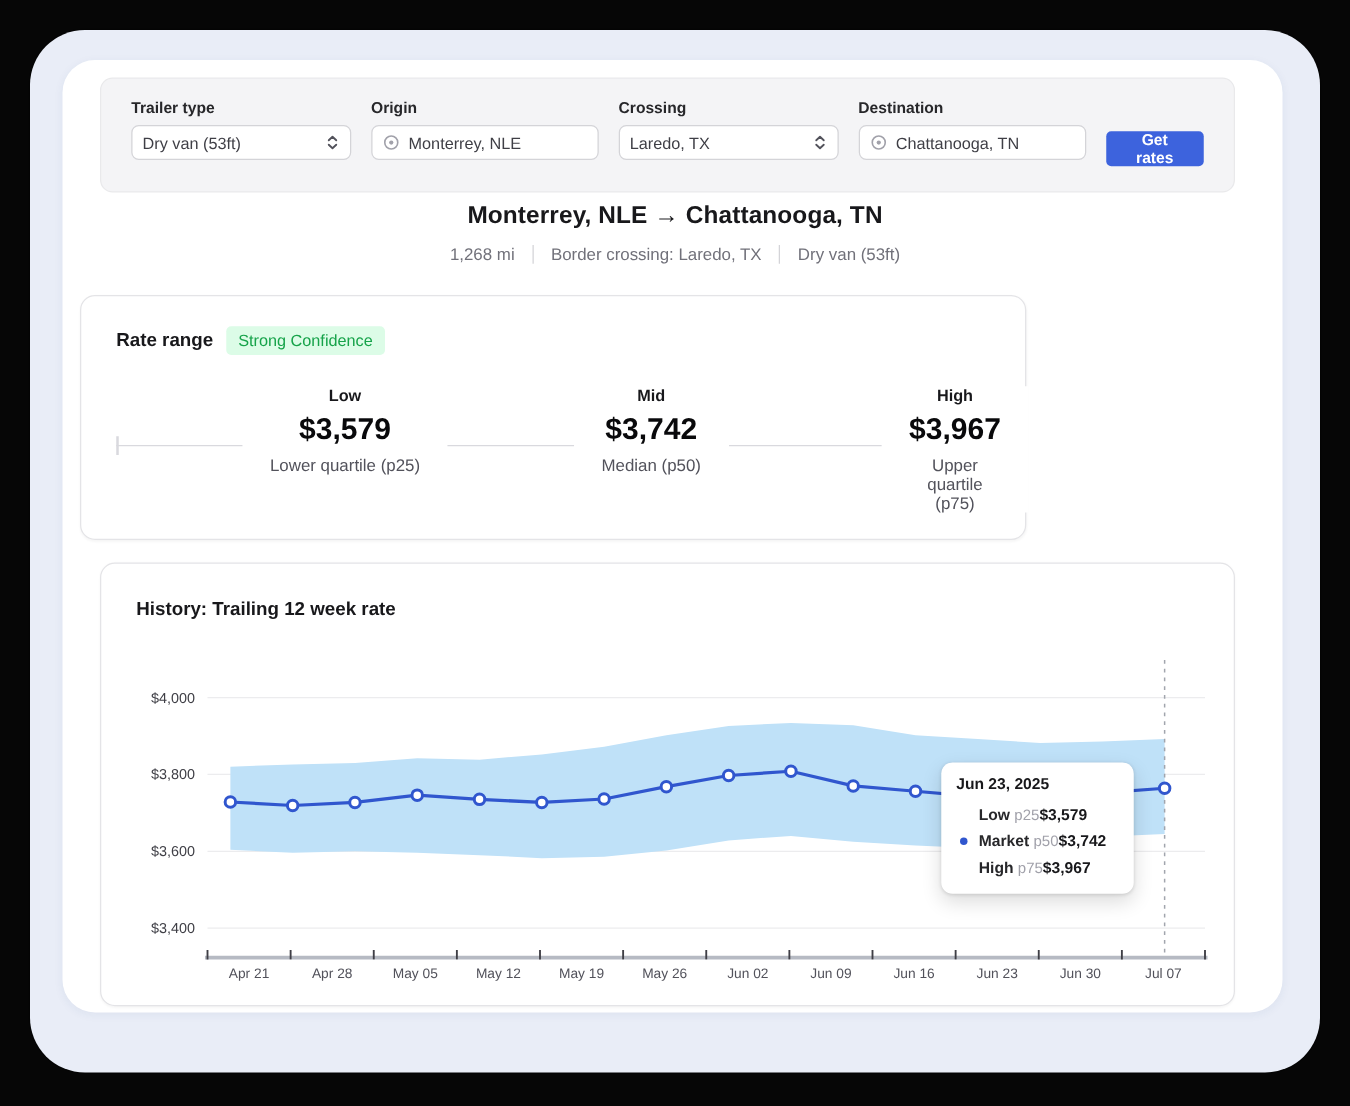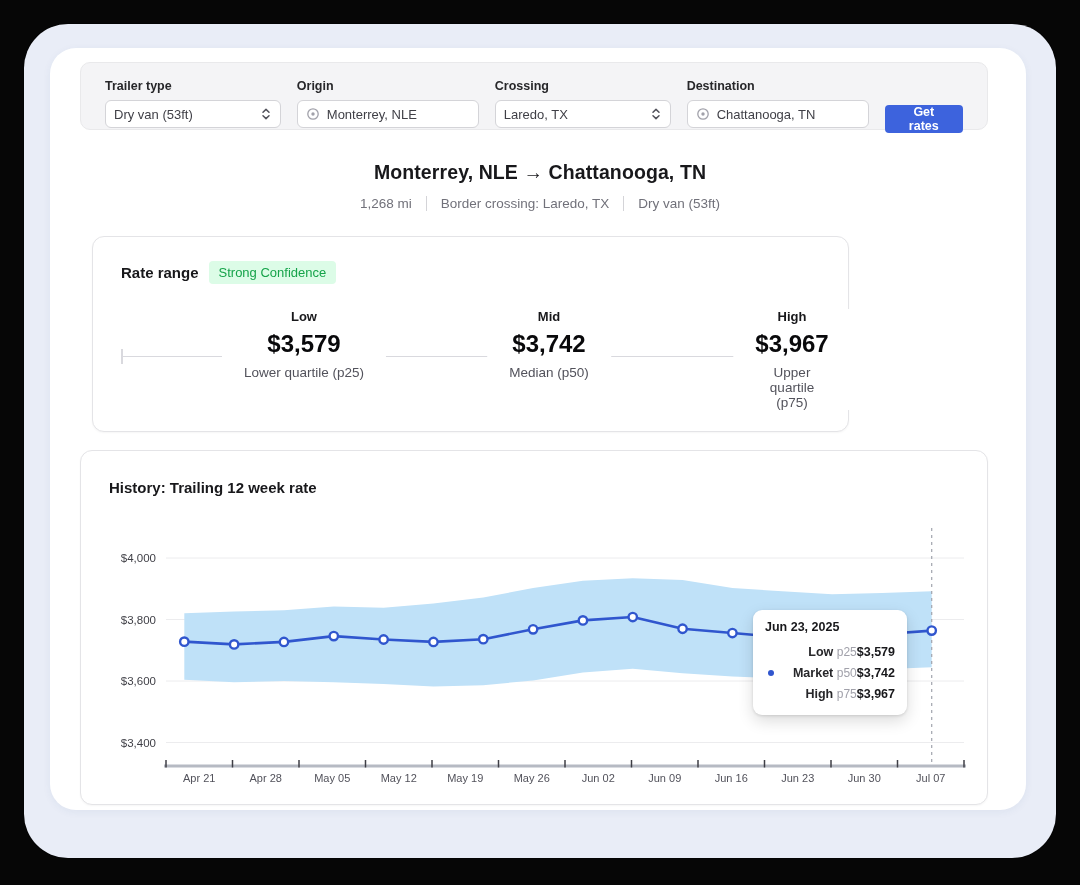--- a/index.html
+++ b/index.html
@@ -6,21 +6,21 @@
   html,body { width:1080px; height:885px; background:#060606; overflow:hidden;
               font-family:"Liberation Sans", sans-serif; }
   .stage { position:relative; width:1080px; height:885px; }
 
   .shell { position:absolute; left:24px; top:24px; width:1032px; height:834px;
            background:#e9edf7; border-radius:44px; box-shadow:0 0 0 1px rgba(0,0,0,.25); }
   .main-card { position:absolute; left:50px; top:48px; width:976px; height:762px;
                background:#ffffff; border-radius:26px; box-shadow:0 2px 8px rgba(40,60,120,.06); }
 
   
-  .form-bar { position:absolute; left:80px; top:62px; width:908px; height:68px;
+  .form-bar { position:absolute; left:80px; top:62px; width:908px; height:92px;
               background:#f4f4f6; border:1px solid #e9e9eb; border-radius:10px;
               display:flex; align-items:flex-start; padding:16px 24px 0 24px; gap:16px; }
   .field { width:182px; }
   .field-label { font-size:12.5px; font-weight:bold; color:#27272a; margin-bottom:7px; }
   .control { height:28px; background:#fff; border:1px solid #d4d4d8; border-radius:6px;
              display:flex; align-items:center; padding:0 8px; font-size:13px; color:#3f3f46; }
   .control .val { flex:1; white-space:nowrap; overflow:hidden; }
   .control input { border:none; outline:none; flex:1; font-size:13px; color:#3f3f46; min-width:0;
                    font-family:"Liberation Sans", sans-serif; background:transparent; }
   .pin-ic { margin-right:7px; flex:0 0 auto; display:flex; }
@@ -32,21 +32,21 @@
   
   .route-title { position:absolute; left:0; top:161px; width:1080px; text-align:center;
                  font-size:19.5px; font-weight:bold; color:#18181b; letter-spacing:.1px; }
   .route-meta { position:absolute; left:0; top:196px; width:1080px; text-align:center;
                 font-size:13.5px; color:#71717a; display:flex; justify-content:center; align-items:center; }
   .meta-div { width:1px; height:15px; background:#d4d4d8; margin:0 14px; display:inline-block; }
 
   
   .card { position:absolute; background:#fff; border:1px solid #e4e4e7; border-radius:12px;
           box-shadow:0 1px 2px rgba(0,0,0,.04); }
-  .rate-card { left:92px; top:236px; width:757px; height:196px;padding-left:28px; }
+  .rate-card { left:64px; top:236px; width:757px; height:196px;padding-left:28px; }
   .hist-card { left:80px; top:450px; width:908px; height:355px; }
 
   .rate-head { position:absolute; left:28px; top:24px; display:flex; align-items:center; gap:10px; }
   .card-title { font-size:15px; font-weight:bold; color:#18181b; }
   .badge { background:#dcfce7; color:#16a34a; font-size:13px; padding:4px 10px; border-radius:4px; }
   .boundaries { position:absolute; right:26px; top:20px; display:flex; align-items:center; gap:10px; cursor:pointer; }
   .boundaries-label { font-size:13.5px; color:#3f3f46; }
   .map-thumb { width:36px; height:36px; border-radius:8px; overflow:hidden; border:1px solid #e4e4e7; display:block; }
 
   .range-line { position:absolute; left:28px; right:26px; top:119px; height:1px; background:#d9d9de; }
@@ -58,21 +58,21 @@
   .stat-sub { font-size:13.5px; color:#52525b; margin-top:6px; }
 
   .hist-title { position:absolute; left:28px; top:28px; font-size:15px; font-weight:bold; color:#18181b; }
   .chart-wrap { position:absolute; left:28px; top:63px; width:880px; height:282px; }
 
   
   .tooltip { position:absolute; left:753px; top:610px; width:154px; background:#fff; border-radius:9px;
              box-shadow:0 1px 3px rgba(0,0,0,.12), 0 6px 16px rgba(0,0,0,.14); padding:10px 12px 11px 12px;
              z-index:5; pointer-events:none; }
   .tt-date { font-size:12.5px; font-weight:bold; color:#18181b; margin-bottom:7px; }
-  .tt-row { display:flex; align-items:center; justify-content:flex-end; padding:3.5px 0 3.5px 18px; position:relative; }
+  .tt-row { display:flex; align-items:center; justify-content:flex-start; padding:3.5px 0 3.5px 18px; position:relative; }
   .tt-dot { position:absolute; left:3px; top:50%; transform:translateY(-50%); width:6px; height:6px;
             border-radius:50%; background:#3056ce; }
   .tt-label { font-size:12.5px; font-weight:bold; color:#27272a; }
   .tt-tag { font-size:12px; color:#a1a1aa; font-weight:normal; }
   .tt-value { font-size:12.5px; font-weight:bold; color:#18181b; }
 
   svg text { font-family:"Liberation Sans", sans-serif; }
 </style>
 </head>
 <body>

